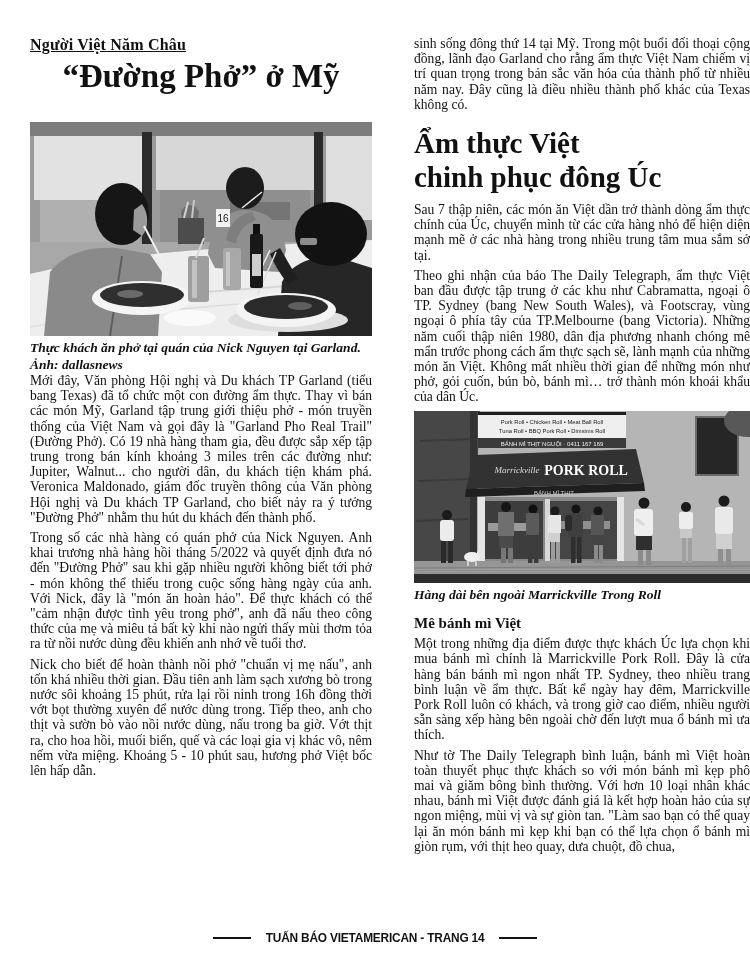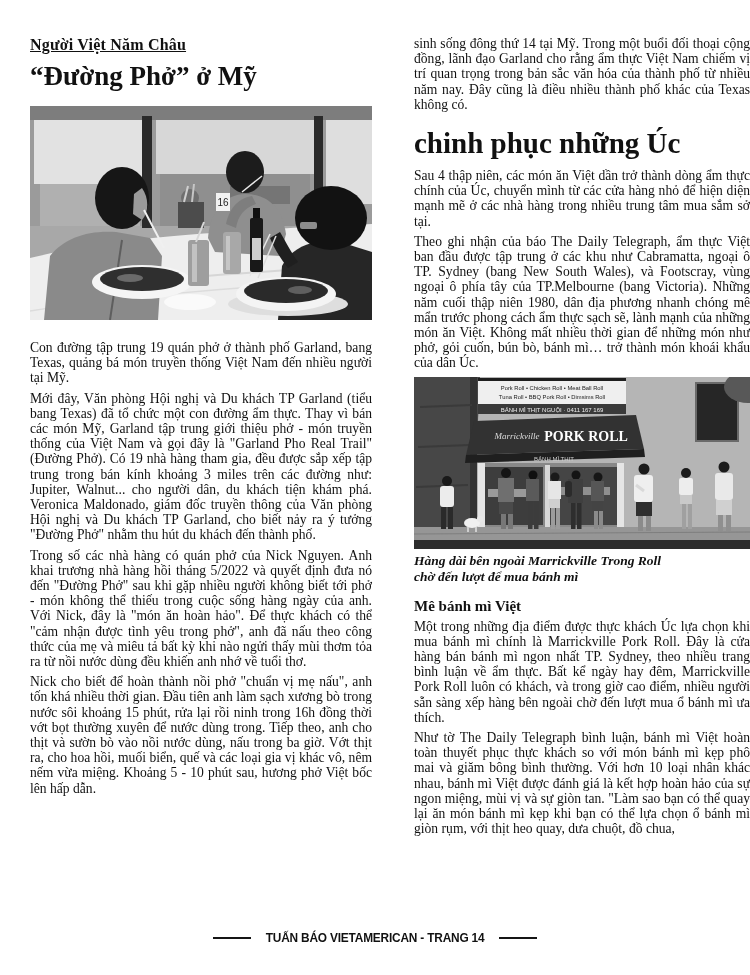--- a/index.html
+++ b/index.html
@@ -9,22 +9,22 @@
   }
   .col{position:absolute;top:36px;}
   .col-left{left:30px;width:342px;}
   .col-right{left:386px;width:336px;margin-left:28px;}
 
   .kicker{
     font-size:16px;font-weight:bold;text-decoration:underline;
     margin:0 0 4px 0;letter-spacing:.2px;
   }
   .title1{
-    font-size:27px;font-weight:bold;text-align:left;
-    margin:4px 0 12px 0;line-height:36px;
+    font-size:33px;font-weight:bold;text-align:center;
+    margin:4px 0 28px 0;line-height:36px;
   }
   .title2{
     font-size:29px;font-weight:bold;line-height:34px;
     margin:14px 0 8px 0;
   }
   figure{margin:0;}
   .photo svg{display:block;width:100%;height:auto;background:#bdbdbd;}
   .caption{
     font-style:italic;font-weight:bold;font-size:13.5px;line-height:16.5px;
     margin:4px 0 0 0;
@@ -127,36 +127,40 @@
         <rect x="220" y="112" width="13" height="54" rx="2" fill="#181818"></rect>
         <rect x="222" y="132" width="9" height="22" fill="#cdcdcd"></rect>
       </g>
       <g>
         <rect x="186" y="87" width="14" height="18" fill="#f2f2f2"></rect>
         <text x="193" y="100" text-anchor="middle" font-family="Liberation Sans, sans-serif" font-size="10" fill="#222">16</text>
       </g>
     </svg>
   </figure>
 
-
-  <p class="body first-after-photo">Con đường tập trung 19 quán phở ở thành phố Garland, bang Texas, quảng bá món truyền thống Việt Nam đến nhiều người tại Mỹ.</p>
+  <div class="caption">
+    <div>Thực khách ăn phở tại quán của Nick Nguyen tại Garland.</div>
+    <div>Ảnh: dallasnews</div>
+  </div>
+
   <p class="body">Mới đây, Văn phòng Hội nghị và Du khách TP Garland (tiểu bang Texas) đã tổ chức một con đường ẩm thực. Thay vì bán các món Mỹ, Garland tập trung giới thiệu phở - món truyền thống của Việt Nam và gọi đây là "Garland Pho Real Trail" (Đường Phở). Có 19 nhà hàng tham gia, đều được sắp xếp tập trung trong bán kính khoảng 3 miles trên các đường như: Jupiter, Walnut... cho người dân, du khách tiện khám phá. Veronica Maldonado, giám đốc truyền thông của Văn phòng Hội nghị và Du khách TP Garland, cho biết nảy ra ý tưởng "Đường Phở" nhằm thu hút du khách đến thành phố.</p>
   <p class="body">Trong số các nhà hàng có quán phở của Nick Nguyen. Anh khai trương nhà hàng hồi tháng 5/2022 và quyết định đưa nó đến "Đường Phở" sau khi gặp nhiều người không biết tới phở - món không thể thiếu trong cuộc sống hàng ngày của anh. Với Nick, đây là "món ăn hoàn hảo". Để thực khách có thể "cảm nhận được tình yêu trong phở", anh đã nấu theo công thức của mẹ và miêu tả bất kỳ khi nào ngửi thấy mùi thơm tỏa ra từ nồi nước dùng đều khiến anh nhớ về tuổi thơ.</p>
   <p class="body">Nick cho biết để hoàn thành nồi phở "chuẩn vị mẹ nấu", anh tốn khá nhiều thời gian. Đầu tiên anh làm sạch xương bò trong nước sôi khoảng 15 phút, rửa lại rồi ninh trong 16h đồng thời vớt bọt thường xuyên để nước dùng trong. Tiếp theo, anh cho thịt và sườn bò vào nồi nước dùng, nấu trong ba giờ. Vớt thịt ra, cho hoa hồi, muối biển, quế và các loại gia vị khác vô, nêm nếm vừa miệng. Khoảng 5 - 10 phút sau, hương phở Việt bốc lên hấp dẫn.</p>
 </div>
 
 <div class="col col-right">
 
   <p class="body intro">sinh sống đông thứ 14 tại Mỹ. Trong một buổi đối thoại cộng đồng, lãnh đạo Garland cho rằng ẩm thực Việt Nam chiếm vị trí quan trọng trong bản sắc văn hóa của thành phố từ nhiều năm nay. Đây cũng là điều nhiều thành phố khác của Texas không có.</p>
 
   <h2 class="title2">
-    <span style="display:block">chinh phục những Úc</span>
+    <span style="display:block">Ẩm thực Việt</span>
+    <span style="display:block">chinh phục đông Úc</span>
   </h2>
 
-  <p class="body">Sau 4 thập niên, các món ăn Việt dần trở thành dòng ẩm thực chính của Úc, chuyển mình từ các cửa hàng nhỏ để hiện diện mạnh mẽ ở các nhà hàng trong nhiều trung tâm mua sắm sở tại.</p>
+  <p class="body">Sau 7 thập niên, các món ăn Việt dần trở thành dòng ẩm thực chính của Úc, chuyển mình từ các cửa hàng nhỏ để hiện diện mạnh mẽ ở các nhà hàng trong nhiều trung tâm mua sắm sở tại.</p>
   <p class="body">Theo ghi nhận của báo The Daily Telegraph, ẩm thực Việt ban đầu được tập trung ở các khu như Cabramatta, ngoại ô TP. Sydney (bang New South Wales), và Footscray, vùng ngoại ô phía tây của TP.Melbourne (bang Victoria). Những năm cuối thập niên 1980, dân địa phương nhanh chóng mê mẩn trước phong cách ẩm thực sạch sẽ, lành mạnh của những món ăn Việt. Không mất nhiều thời gian để những món như phở, gỏi cuốn, bún bò, bánh mì… trở thành món khoái khẩu của dân Úc.</p>
 
   <figure class="photo" style="margin-top:6px">
     <svg viewBox="0 0 336 172" xmlns="http://www.w3.org/2000/svg">
       <rect width="336" height="172" fill="#b5b5b5"></rect>
 
       <polygon points="0,0 66,0 58,172 0,172" fill="#474747"></polygon>
       <rect x="56" y="0" width="7" height="172" fill="#333333"></rect>
       <line x1="6" y1="30" x2="58" y2="28" stroke="#3a3a3a" stroke-width="2"></line>
       <line x1="4" y1="70" x2="56" y2="68" stroke="#3a3a3a" stroke-width="2"></line>
@@ -264,21 +268,20 @@
         <rect x="301" y="96" width="18" height="27" rx="3" fill="#e9e9e9"></rect>
         <rect x="302" y="123" width="16" height="15" fill="#d0d0d0"></rect>
         <rect x="304" y="138" width="5" height="16" fill="#8f8f8f"></rect>
         <rect x="312" y="138" width="5" height="16" fill="#8f8f8f"></rect>
       </g>
     </svg>
   </figure>
 
   <div class="caption">
     <div>Hàng dài bên ngoài Marrickville Trong Roll</div>
-    <div>chờ đến lượt để mua bánh mì</div>
   </div>
 
   <div class="subhead">Mê bánh mì Việt</div>
 
   <p class="body">Một trong những địa điểm được thực khách Úc lựa chọn khi mua bánh mì chính là Marrickville Pork Roll. Đây là cửa hàng bán bánh mì ngon nhất TP. Sydney, theo nhiều trang bình luận về ẩm thực. Bất kể ngày hay đêm, Marrickville Pork Roll luôn có khách, và trong giờ cao điểm, nhiều người sẵn sàng xếp hàng bên ngoài chờ đến lượt mua ổ bánh mì ưa thích.</p>
   <p class="body">Như tờ The Daily Telegraph bình luận, bánh mì Việt hoàn toàn thuyết phục thực khách so với món bánh mì kẹp phô mai và giăm bông bình thường. Với hơn 10 loại nhân khác nhau, bánh mì Việt được đánh giá là kết hợp hoàn hảo của sự ngon miệng, mùi vị và sự giòn tan. "Làm sao bạn có thể quay lại ăn món bánh mì kẹp khi bạn có thể lựa chọn ổ bánh mì giòn rụm, với thịt heo quay, dưa chuột, đồ chua,</p>
 </div>
 
 <div class="footer">
   <span class="rule"></span>

